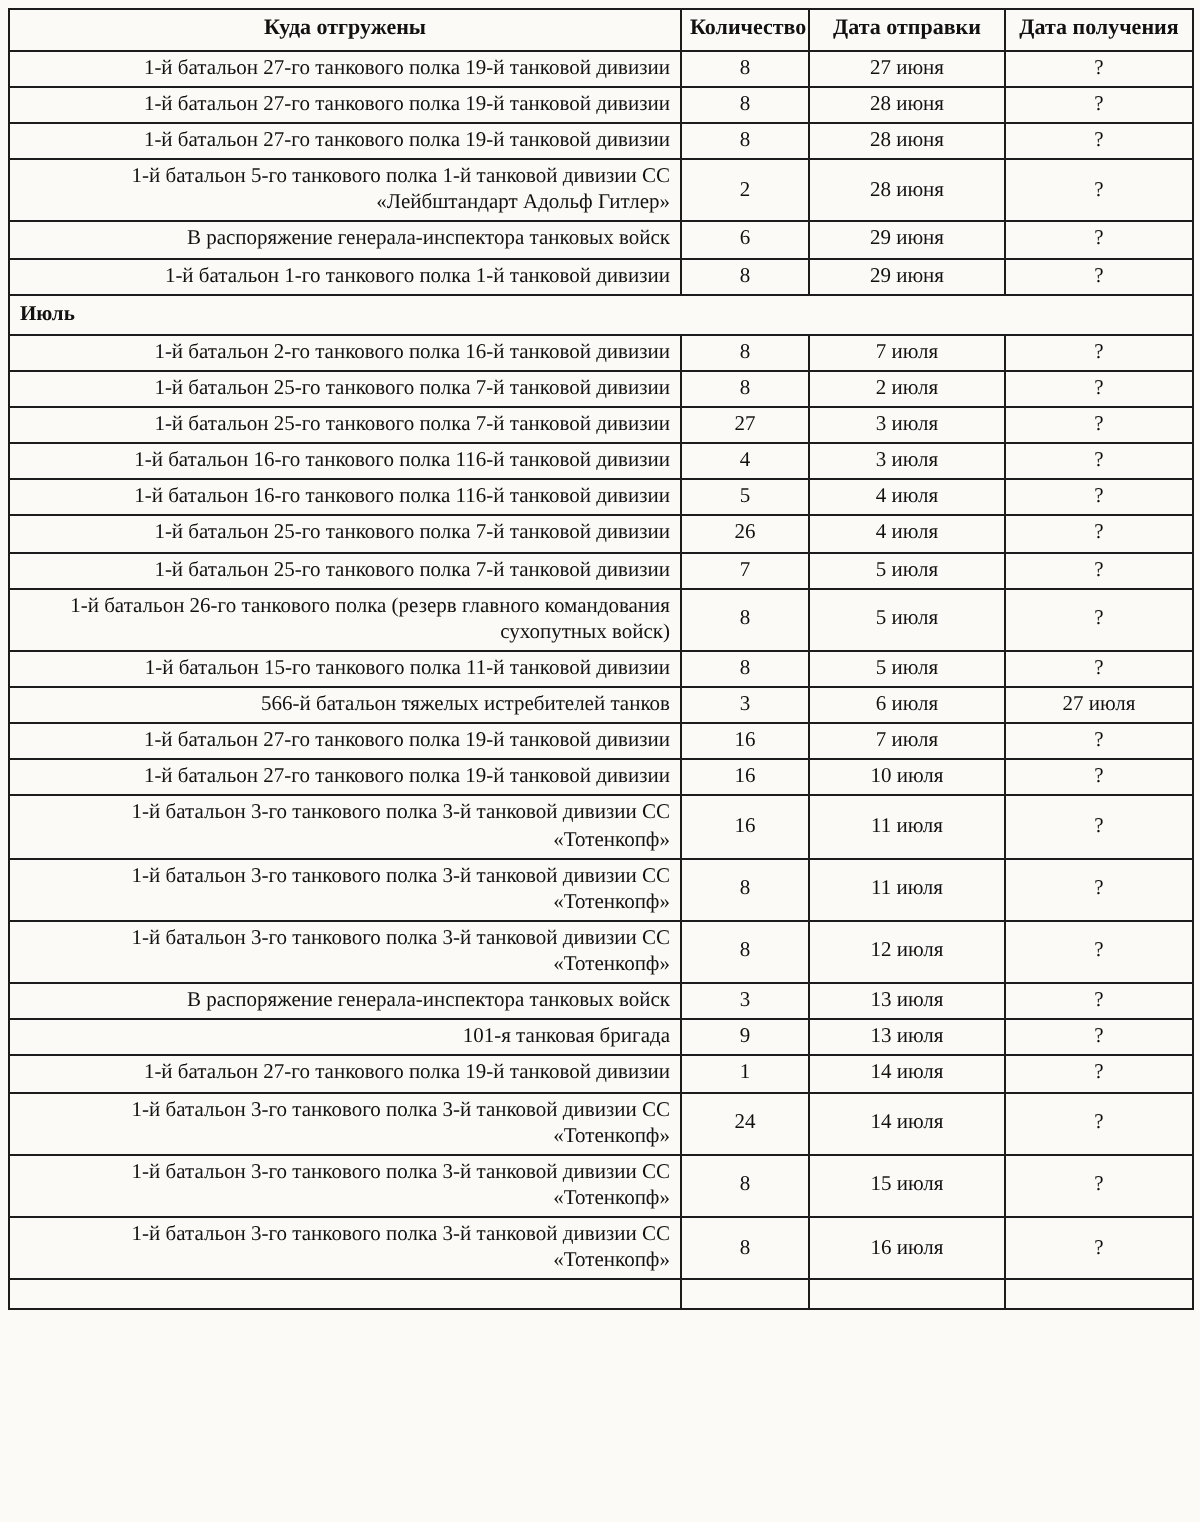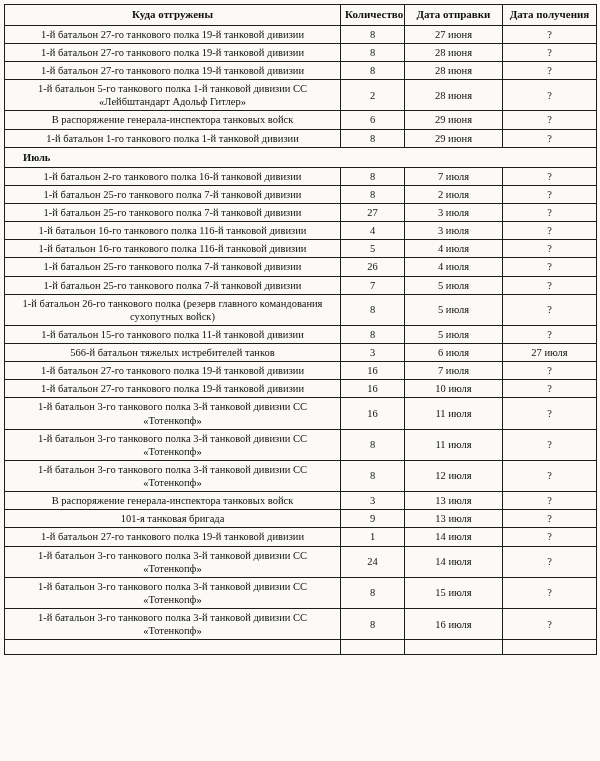--- a/index.html
+++ b/index.html
@@ -33,32 +33,32 @@
     vertical-align: middle;
     overflow: hidden;
   }
   .shipment-table th {
     font-weight: bold;
     text-align: center;
     font-size: 11px;
     padding: 3px 4px;
   }
   .shipment-table td.dest {
-    text-align: center;
+    text-align: right;
   }
   .shipment-table td.num {
     text-align: center;
   }
   .shipment-table tr[data-name="total-row"] td {
     font-weight: bold;
   }
   .shipment-table td.section-cell {
     font-weight: bold;
     text-align: left;
-    padding: 3px 18px;
+    padding: 3px 5px;
   }
   .shipment-table tr.partial td {
     height: 14px;
     padding: 0 5px;
   }
 </style>
 </head>
 <body>
 
 <div class="page" data-name="document-page">

